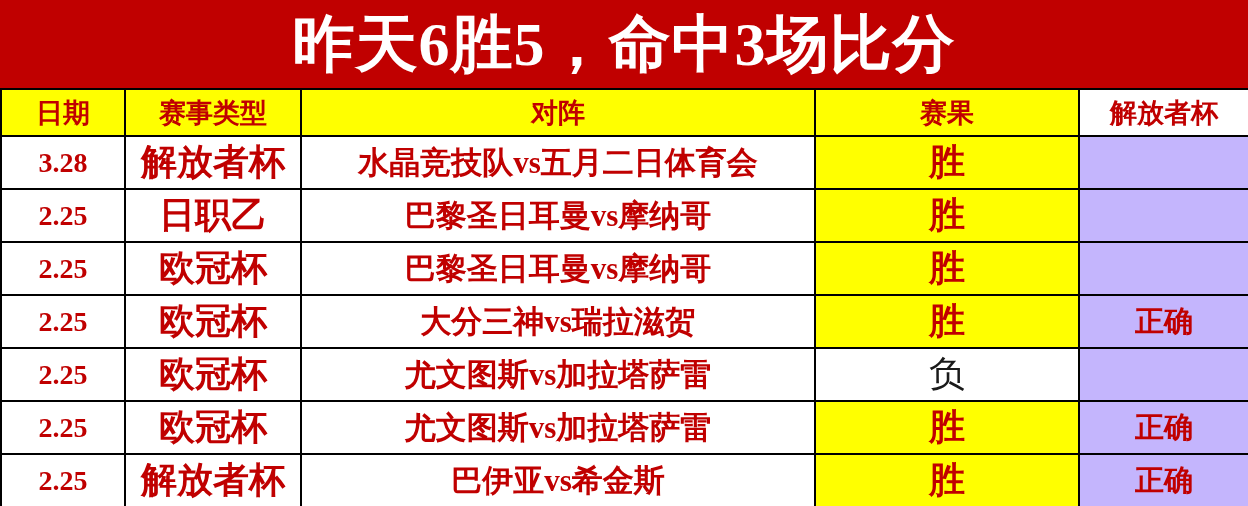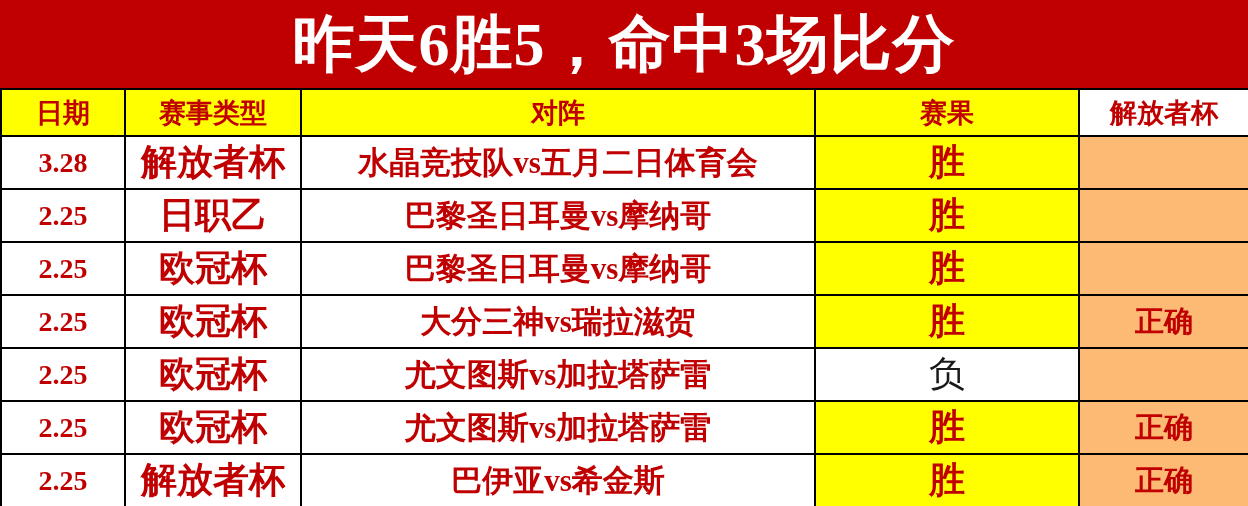--- a/index.html
+++ b/index.html
@@ -92,21 +92,21 @@
   tbody td.result-hit {
     background: #ffff00;
     color: #c00000;
   }
   tbody td.result-miss {
     background: #ffffff;
     color: #1a1a1a;
     font-weight: 400;
   }
   tbody td.cell-predict {
-    background: #fdba74;
+    background: #c4b5fd;
     font-size: 29px;
   }
 </style>
 </head>
 <body>
 
 <div id="app">
 
   <div class="title-banner">
     <div class="title-text">昨天6胜5，命中3场比分</div>

